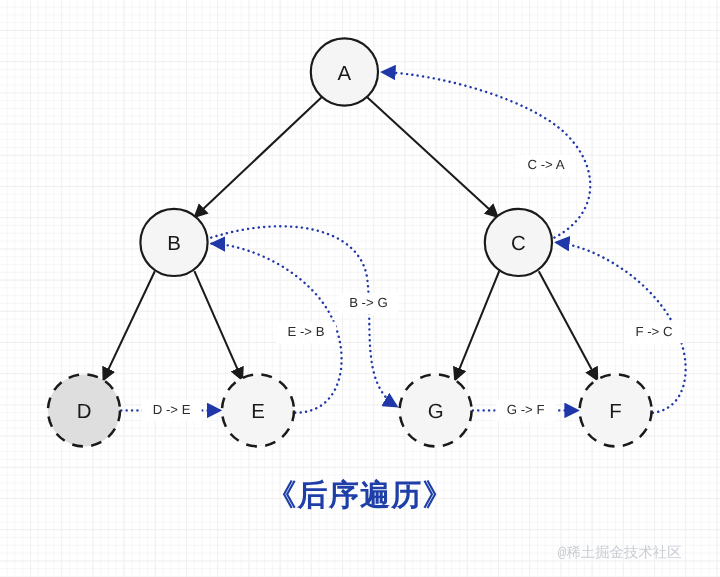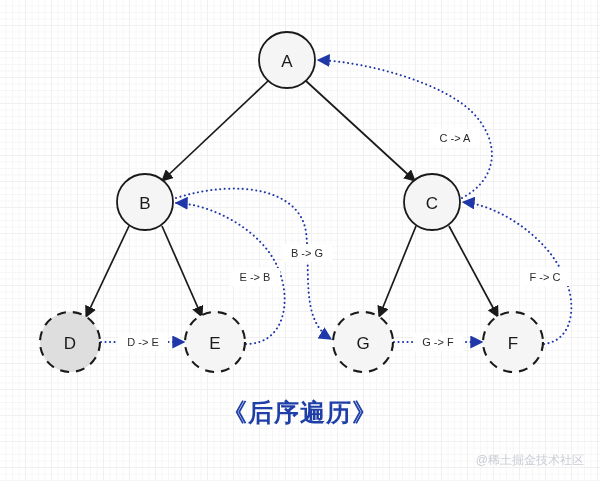--- a/index.html
+++ b/index.html
@@ -63,23 +63,23 @@
     text-align: center;
     font-family: "DejaVu Sans", sans-serif;
     font-size: 25px;
     font-weight: 700;
     letter-spacing: 1px;
     color: #1f3fa8;
     white-space: nowrap;
   }
   .watermark {
     position: absolute;
-    right: 16px;
+    right: 32px;
     bottom: 12px;
-    font-family: Liberation Sans, sans-serif;
+    font-family: Liberation Mono, monospace;
     font-size: 12px;
     color: #c9cdd4;
     white-space: nowrap;
   }
 </style>
 </head>
 <body>
 
 <div id="canvas">
 

